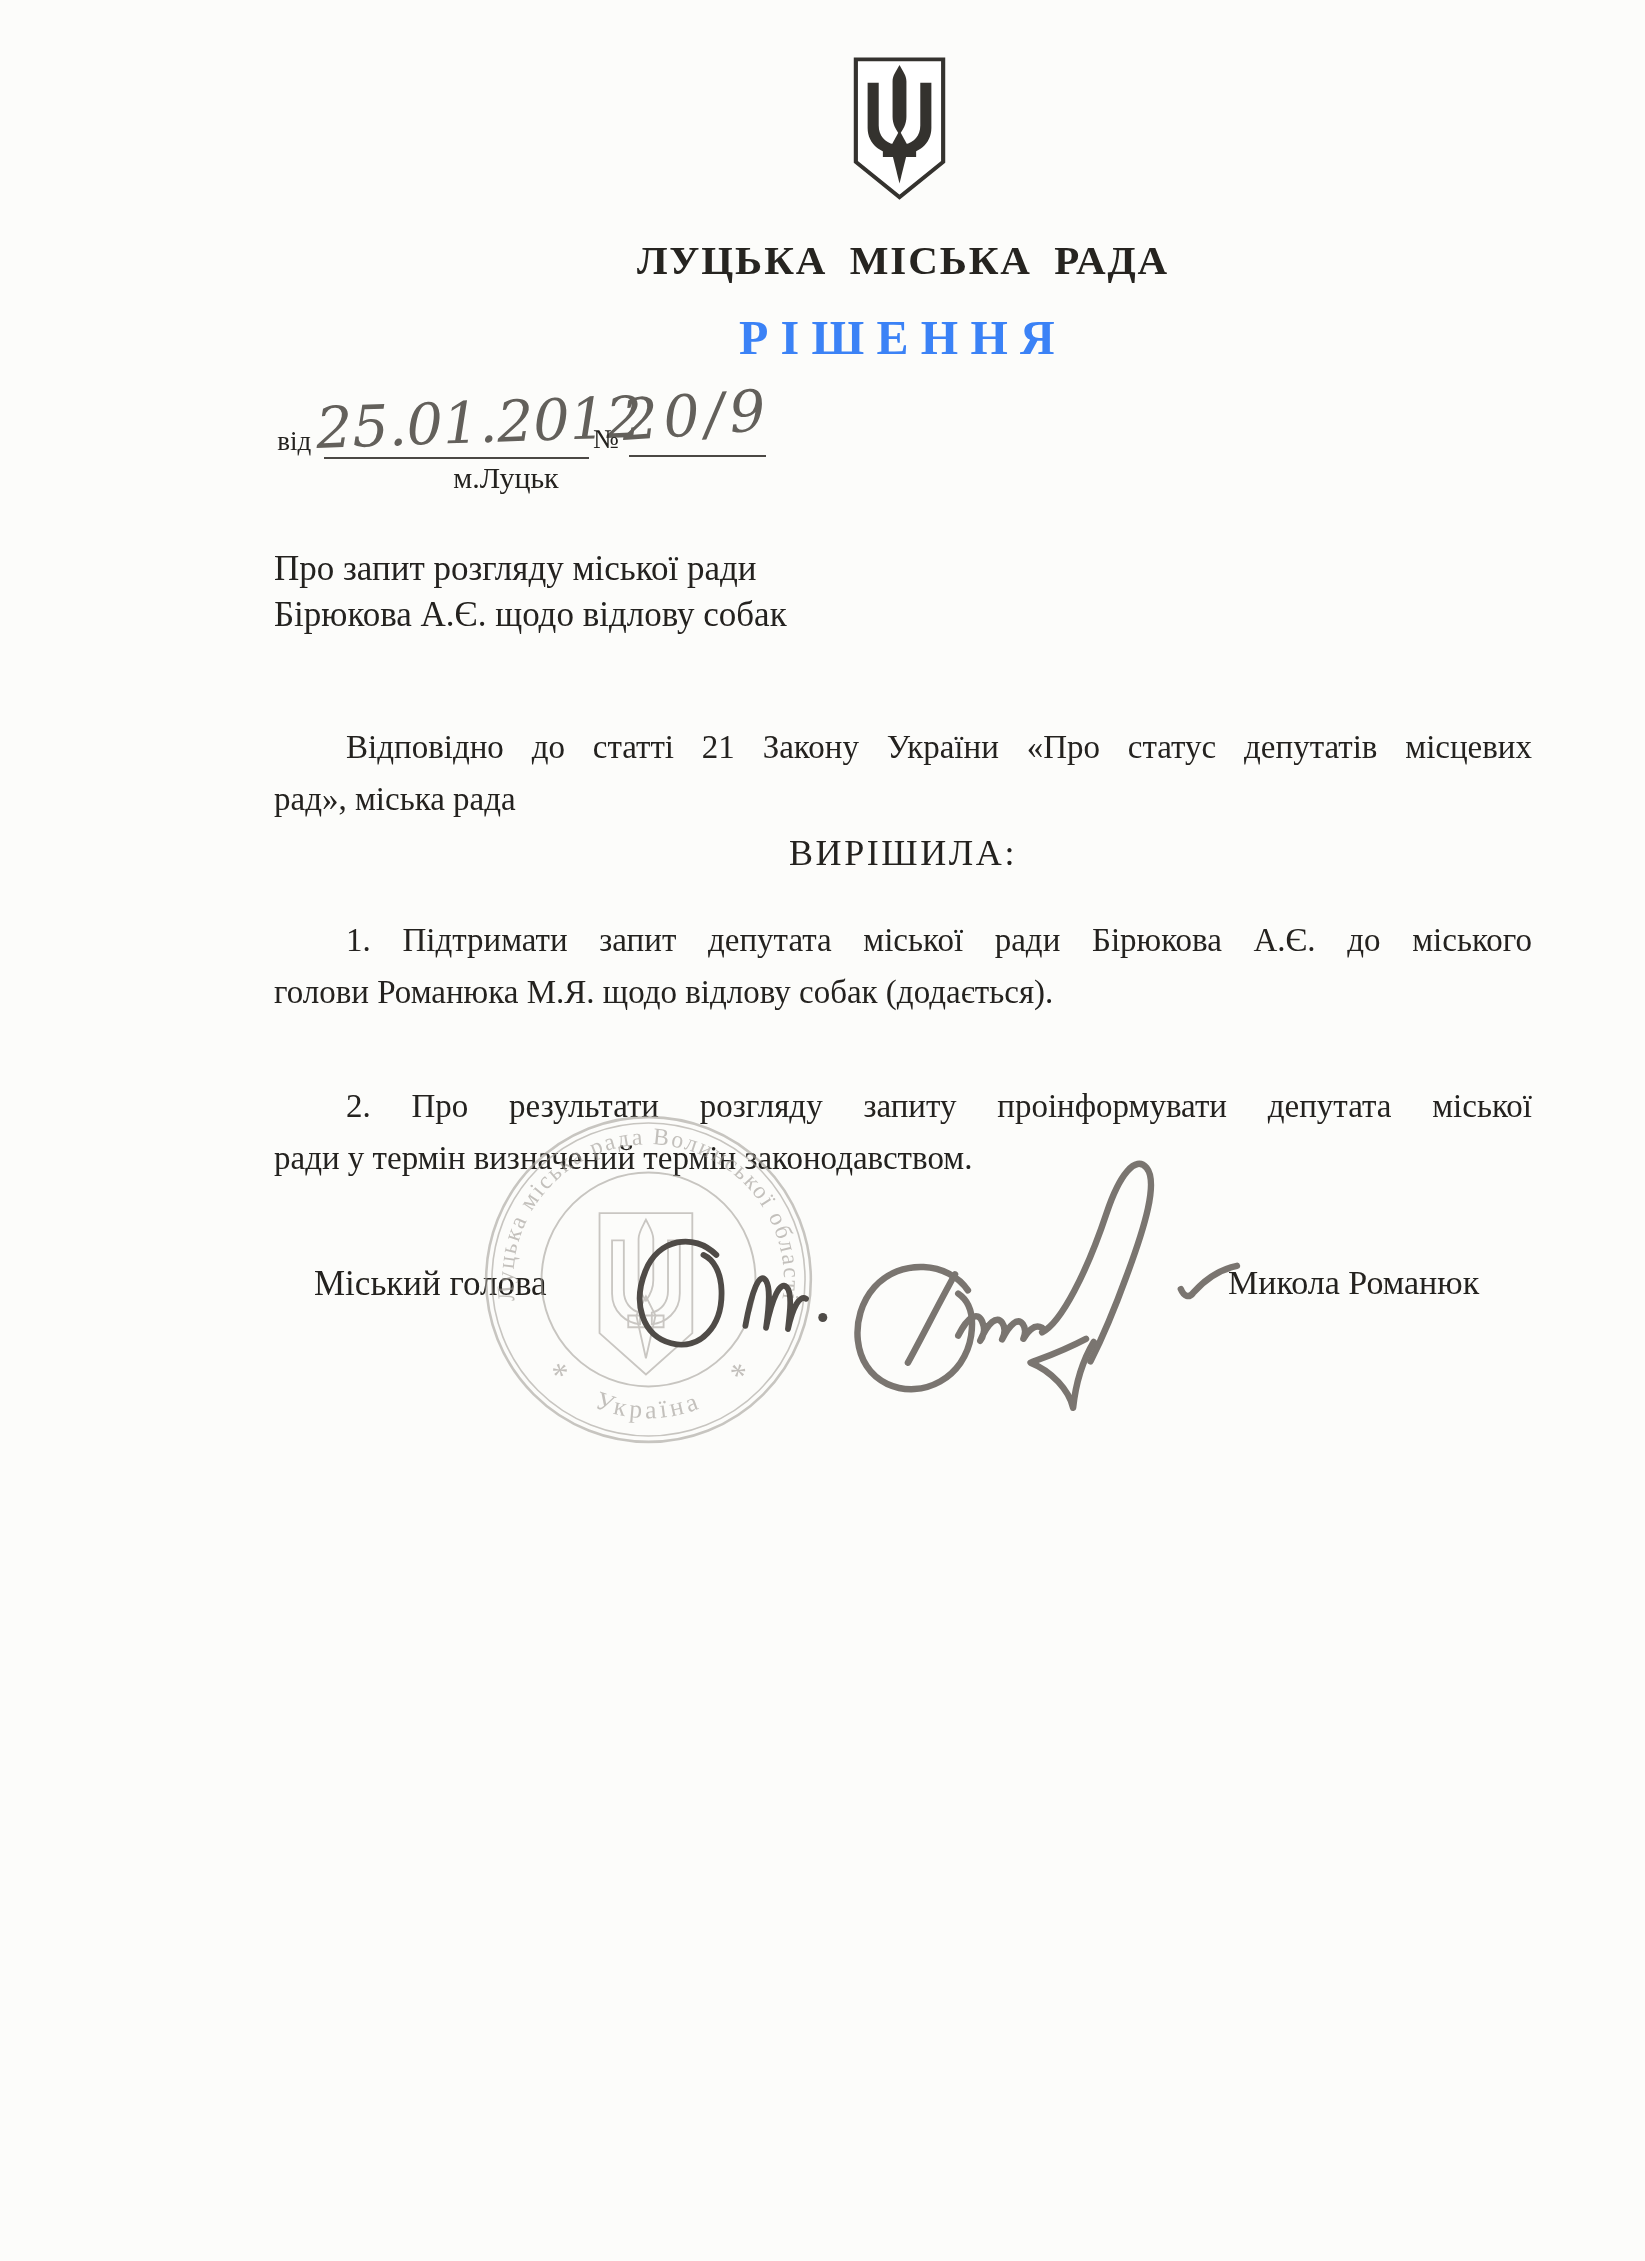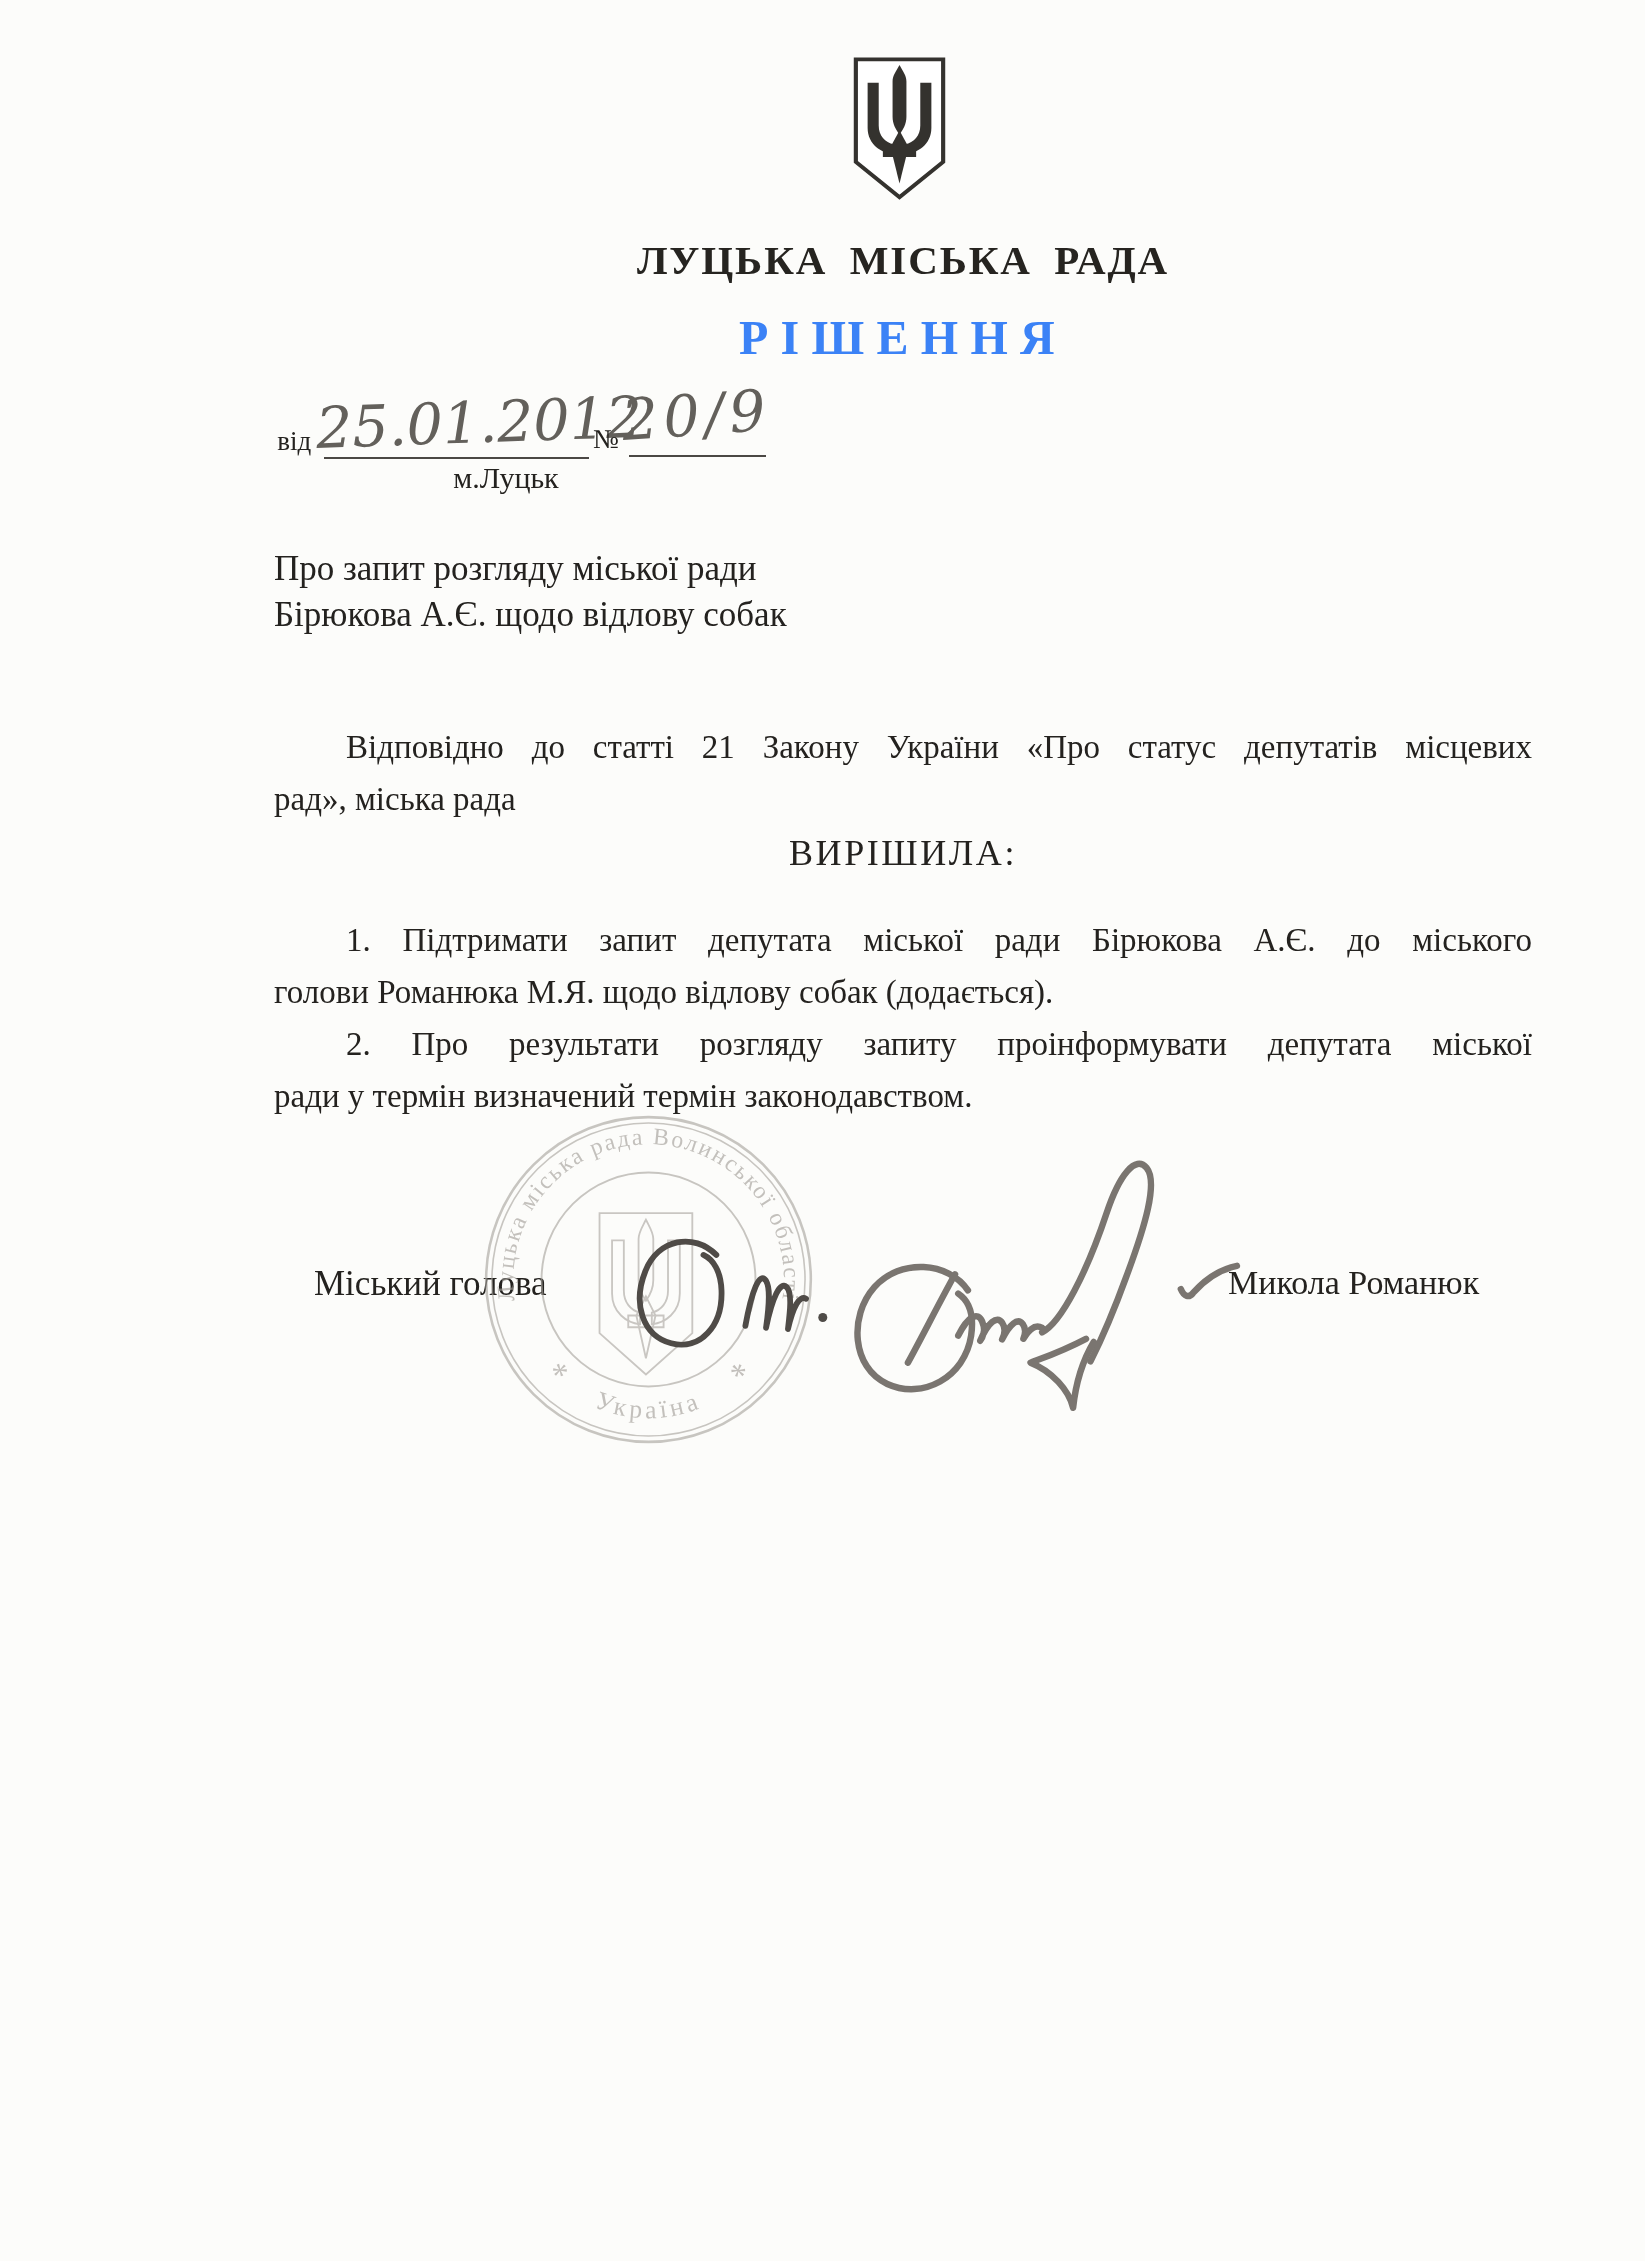--- a/index.html
+++ b/index.html
@@ -76,21 +76,21 @@
       <div>рад», міська рада</div>
     </div>
 
     <div class="abs resolved">ВИРІШИЛА:</div>
 
     <div class="abs para" style="top:914px;left:0;width:1258px;">
       <div class="jline indent">1. Підтримати запит депутата міської ради Бірюкова А.Є. до міського</div>
       <div>голови Романюка М.Я. щодо відлову собак (додається).</div>
     </div>
 
-    <div class="abs para" style="top:1018px;left:0;width:1258px;">
+    <div class="abs para" style="top:1080px;left:0;width:1258px;">
       <div class="jline indent">2. Про результати розгляду запиту проінформувати депутата міської</div>
       <div>ради у термін визначений термін законодавством.</div>
     </div>
 
     <div class="abs sig-pos">Міський голова</div>
     <div class="abs sig-name">Микола Романюк</div>
 
     <svg class="abs stamp-svg" width="335" height="335" viewBox="0 0 520 520" style="opacity:0.62;">
       <g fill="none" stroke="#a8a49e">
         <circle cx="260" cy="260" r="252" stroke-width="4"></circle>

